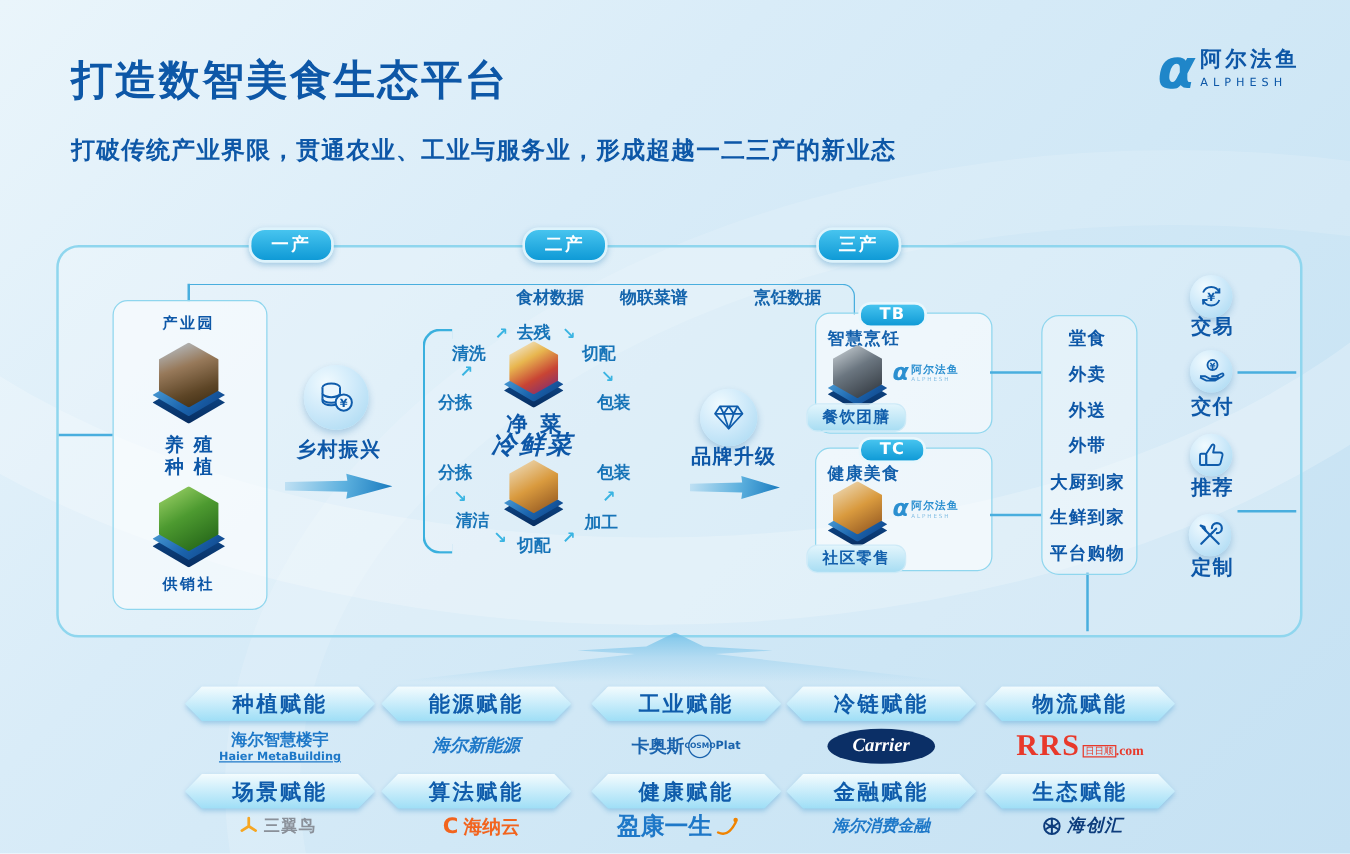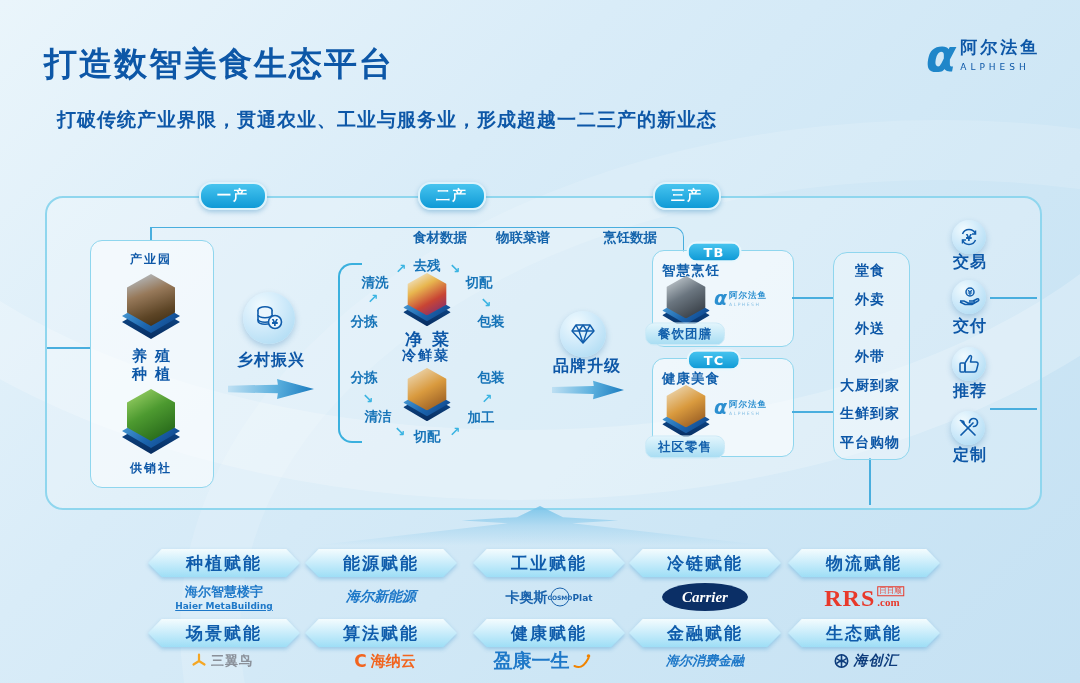--- a/index.html
+++ b/index.html
@@ -8,21 +8,21 @@
     background:linear-gradient(135deg,#eaf5fb 0%,#d9ecf8 35%,#cde6f5 70%,#c5e1f3 100%);}
   .abs{position:absolute;}
   .ctr{transform:translate(-50%,-50%);}
   .nowrap{white-space:nowrap;}
   
   .swoosh1{left:-250px;top:-420px;width:1400px;height:780px;border-radius:50%;
     border:70px solid rgba(255,255,255,0.22);}
   .swoosh2{left:180px;top:120px;width:1400px;height:900px;border-radius:50%;
     border:60px solid rgba(255,255,255,0.14);}
   
-  .title{left:44px;top:42px;font-size:33px;font-weight:800;color:#0d57a7;letter-spacing:2px;}
+  .title{left:57px;top:42px;font-size:33px;font-weight:800;color:#0d57a7;letter-spacing:2px;}
   .subtitle{left:57px;top:107px;font-size:19px;font-weight:700;color:#0d57a7;letter-spacing:1px;}
   .brand-logo{left:926px;top:36px;display:flex;align-items:flex-start;gap:4px;}
   .alpha-big{font-size:44px;line-height:40px;font-weight:700;font-style:italic;color:#1f86c9;}
   .brand-cn{font-size:17px;font-weight:700;letter-spacing:3px;color:#0d57a7;}
   .brand-en{font-size:9px;letter-spacing:4px;color:#0d57a7;margin-top:3px;}
   
   .main-frame{left:45px;top:196px;width:993px;height:310px;border:2px solid #8fd6ee;
     border-radius:18px;background:rgba(255,255,255,0.22);}
   .panel{border:1.6px solid #8fd6ee;border-radius:12px;background:rgba(255,255,255,0.5);}
   .stage-badge{transform:translate(-50%,-50%);background:linear-gradient(180deg,#47c4ef,#0f9ad6);
@@ -30,21 +30,21 @@
     border:2px solid #ddf3fc;box-shadow:0 2px 5px rgba(25,120,180,0.35);letter-spacing:2px;}
   .line{background:#49aede;}
   .lshape{left:150px;top:227px;width:533px;height:24px;border-top:1.6px solid #49aede;
     border-right:1.6px solid #49aede;border-top-right-radius:10px;}
   .data-label{font-size:13.5px;font-weight:700;color:#1464ac;}
   .big-label{font-size:12px;font-weight:800;color:#0d57a7;letter-spacing:2px;}
   .mid-label{font-size:15px;font-weight:800;color:#0d57a7;letter-spacing:8px;text-indent:8px;}
   .proc-label{font-size:13.5px;font-weight:700;color:#1774b8;}
   .flow-arrow{font-size:13px;font-weight:700;color:#3ab4e2;}
   .center1{font-size:17px;font-weight:800;color:#0d57a7;letter-spacing:10px;text-indent:10px;}
-  .center2{font-size:14px;font-weight:800;color:#0d57a7;letter-spacing:2px;}
+  .center2{font-size:20px;font-weight:800;color:#0d57a7;letter-spacing:2px;font-style:italic;}
   .icon-circle{border-radius:50%;background:radial-gradient(circle at 35% 28%,#f0fafe 0%,#cfeafa 45%,#a5d7f1 100%);
     box-shadow:0 3px 6px rgba(40,120,180,0.3);display:flex;align-items:center;justify-content:center;}
   .grp-label{font-size:16px;font-weight:800;color:#0d57a7;letter-spacing:1px;}
   .r-arrow{background:linear-gradient(100deg,#c3e2f4 0%,#5cb0de 55%,#1678bd 100%);
     clip-path:polygon(0% 36%,58% 32%,57% 8%,100% 50%,57% 92%,58% 68%,0% 64%);}
   .bracket{left:338px;top:263px;width:22px;height:176px;border-left:2px solid #3ab0de;
     border-top:2px solid #3ab0de;border-bottom:2px solid #3ab0de;
     border-top-left-radius:14px;border-bottom-left-radius:14px;}
   
   .platform{position:absolute;width:70px;height:66px;transform:translate(-50%,-50%);}
@@ -83,21 +83,21 @@
     justify-content:center;clip-path:polygon(0 50%,9% 0,91% 0,100% 50%,91% 100%,9% 100%);
     background:linear-gradient(180deg,#f4fcfe 0%,#cdeefb 45%,#9edef6 100%);
     font-size:17px;font-weight:800;color:#0f5cab;letter-spacing:2px;}
   .en-badge-wrap{filter:drop-shadow(0 2px 2px rgba(80,160,210,0.45));}
   .logo-blue{color:#1e78c8;font-weight:700;}
   .carrier-oval{transform:translate(-50%,-50%);width:86px;height:28px;border-radius:50%;
     background:#0b2f66;color:#fff;display:flex;align-items:center;justify-content:center;
     font-family:"Liberation Serif","DejaVu Serif",serif;font-style:italic;font-weight:700;font-size:15px;}
   .rrs{display:flex;align-items:flex-end;gap:2px;color:#e8392b;}
   .rrs-main{font-size:24px;font-weight:800;line-height:20px;letter-spacing:1px;}
-  .rrs-col{display:flex;flex-direction:column;align-items:flex-start;line-height:1;}
+  .rrs-col{display:flex;flex-direction:row;align-items:flex-start;line-height:1;}
   .rrs-jp{font-size:7.5px;border:1px solid #e8392b;padding:0 1px;margin-bottom:1px;}
   .rrs-com{font-size:11px;font-weight:700;}
   .cosmo-row{display:flex;align-items:center;gap:3px;}
   .cosmo-circ{font-size:6px;font-weight:700;color:#1a63ad;border:1.2px solid #1a63ad;
     border-radius:50%;width:17px;height:17px;display:flex;align-items:center;justify-content:center;}
   .cosmo-plat{font-size:9px;font-weight:700;color:#1a63ad;}
   .orange{color:#f2641e;font-weight:800;}
   .gray-logo{color:#8a9099;font-weight:600;font-size:13px;letter-spacing:1px;}
   .navy-logo{color:#0d3c7c;font-weight:700;font-style:italic;font-size:14px;letter-spacing:1px;}
 </style>

